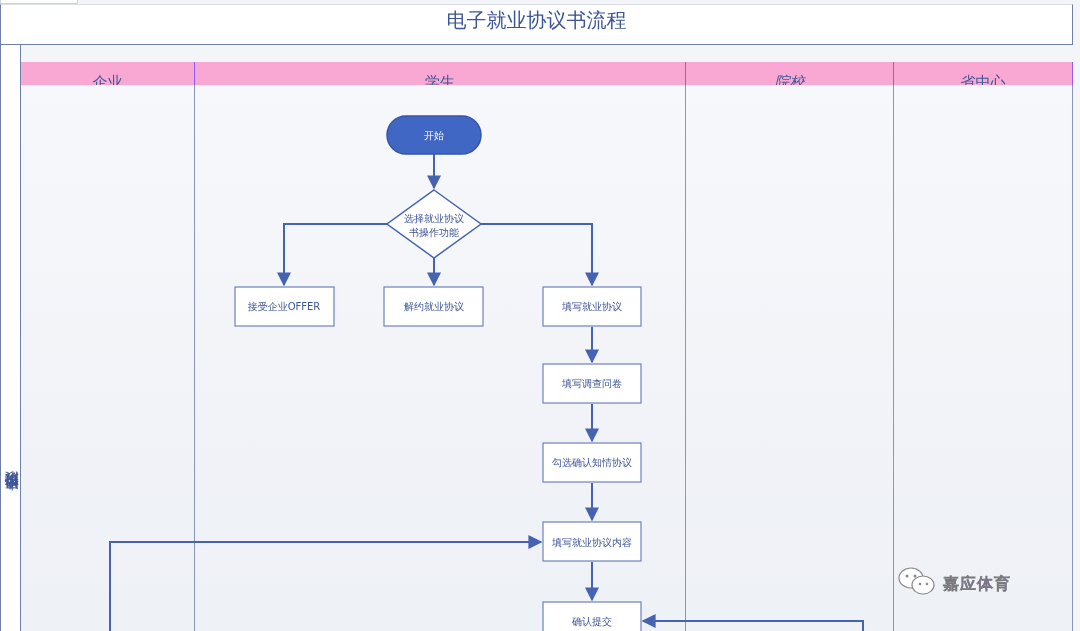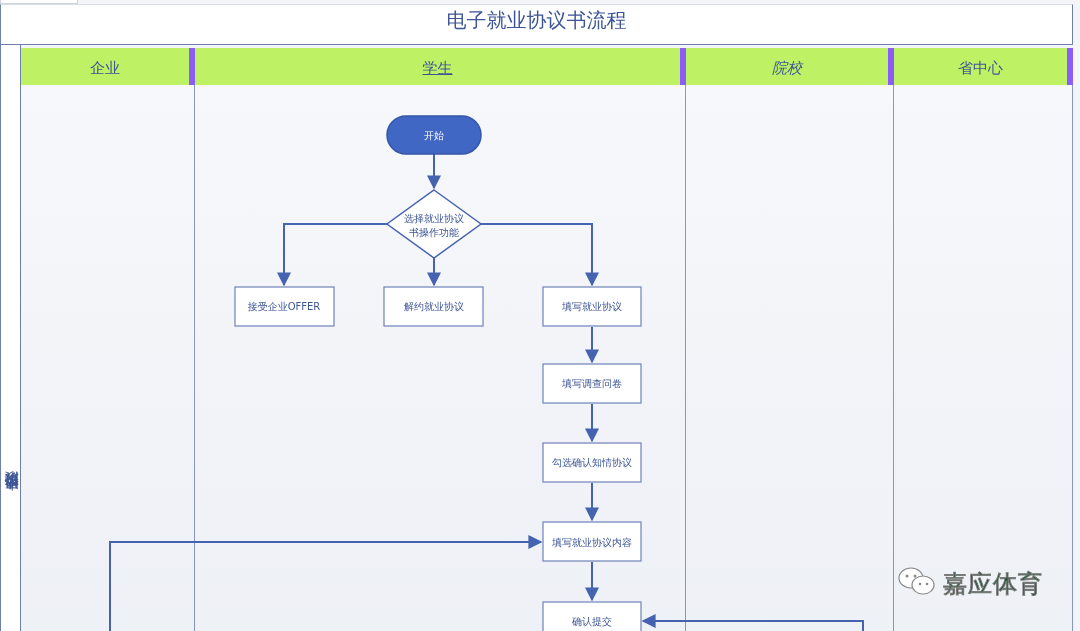--- a/index.html
+++ b/index.html
@@ -8,29 +8,29 @@
   .frame { position:absolute; left:0; top:0; width:1080px; height:631px; }
   .title-bar { position:absolute; left:0; top:4px; width:1073px; height:41px; background:#ffffff;
                border-left:1px solid #6e7fa8; border-right:1px solid #6e7fa8; border-top:1px solid #d8dde6;
                border-bottom:1px solid #6e7fa8; box-sizing:border-box; }
   .title-text { position:absolute; left:0; right:0; top:2px; text-align:center; font-size:20px; color:#3d5596; }
   .tab-stub { position:absolute; left:0; top:0; width:78px; height:4px; background:#fff; border:1px solid #cfd4dc; border-top:none; box-sizing:border-box; }
   .stage-col { position:absolute; left:0; top:45px; width:21px; height:586px; background:#fff;
                border-left:1px solid #6e7fa8; border-right:1px solid #6e7fa8; box-sizing:border-box; }
   .stage-label { position:absolute; left:1px; top:450px; width:18px; font-size:14px; color:#3d5596;
                  writing-mode: vertical-rl; transform: rotate(180deg); white-space:nowrap; letter-spacing:1px; }
-  .lane-head { position:absolute; top:48px; height:40px; background:#bef264; box-sizing:border-box;
-               border-right:6px solid #8b5cf6; border-bottom:1px solid #6e7fa8;
+  .lane-head { position:absolute; top:62px; height:40px; background:#f9a8d4; box-sizing:border-box;
+               border-right:1px solid #8b5cf6; border-bottom:1px solid #6e7fa8;
                text-align:center; line-height:40px; font-size:15px; color:#3d5596; }
   .lane-body { position:absolute; top:85px; height:546px; box-sizing:border-box; border-right:1px solid #8797bd;
                background:linear-gradient(180deg,#f7f8fb 0%,#f1f3f8 60%,#eef1f6 100%); }
   svg { position:absolute; left:0; top:0; }
   .node-text { font-size:10px; fill:#3d5596; font-family:"DejaVu Sans", sans-serif; }
   .watermark { position:absolute; left:897px; top:566px; display:flex; align-items:center; gap:6px; }
-  .wm-text { font-size:24px; color:#14532d; -webkit-text-stroke:1px #7a7a7a; font-family:Liberation Mono, monospace; letter-spacing:1px; }
+  .wm-text { font-size:16px; color:#8b5cf6; -webkit-text-stroke:1px #7a7a7a; font-family:Liberation Mono, monospace; letter-spacing:1px; }
 </style>
 </head>
 <body>
 
 <div class="frame">
   <div class="tab-stub"></div>
   <div class="title-bar">
     <div class="title-text">电子就业协议书流程</div>
   </div>
 

